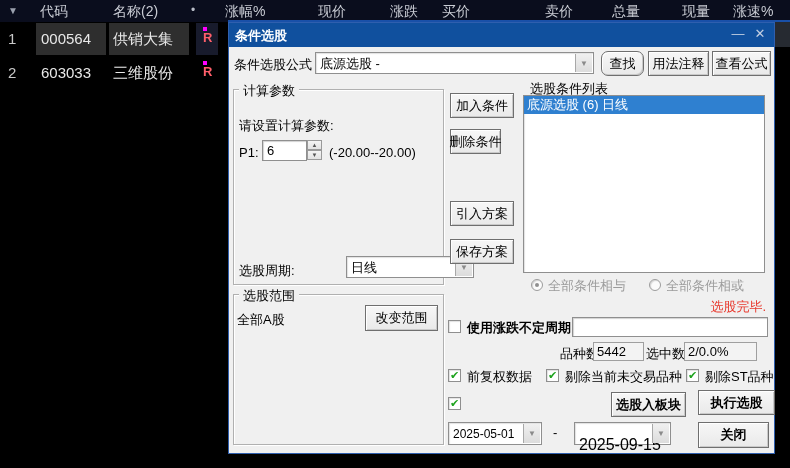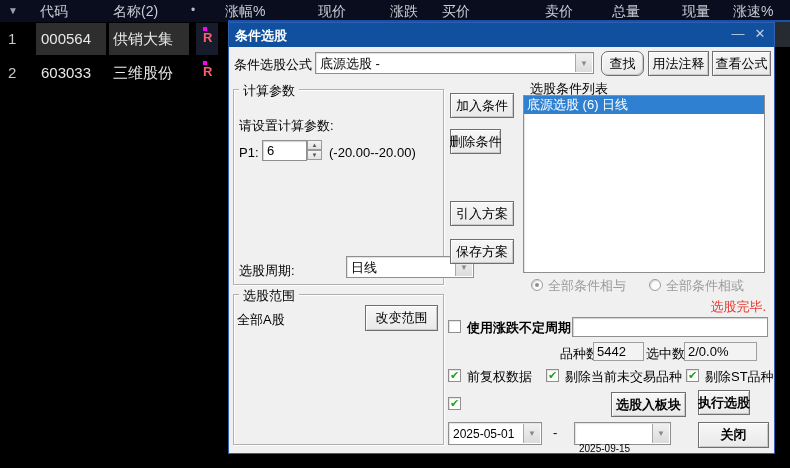--- a/index.html
+++ b/index.html
@@ -167,25 +167,25 @@
   <span class="abs lbl" style="left:336px;top:345px;">剔除当前未交易品种</span>
   <span class="abs cb" style="left:457px;top:346px;">
       <span class="ck">✔</span>
     </span>
   <span class="abs lbl" style="left:476px;top:345px;">剔除ST品种</span>
 
   <span class="abs cb" style="left:219px;top:374px;">
       <span class="ck">✔</span>
     </span>
   <button class="abs btn bold" style="left:382px;top:369px;width:75px;height:25px;">选股入板块</button>
-  <button class="abs btn bold" style="left:469px;top:367px;width:52px;height:25px;">执行选股</button>
+  <button class="abs btn bold" style="left:469px;top:367px;width:77px;height:25px;">执行选股</button>
 
   <div class="abs combo" style="left:219px;top:399px;width:94px;height:23px;">
     <span class="combo-text" style="font-size:12px;top:4px;">2025-05-01</span>
     <span class="combo-arrow">▼</span>
   </div>
   <span class="abs lbl" style="left:324px;top:402px;">-</span>
   <div class="abs combo" style="left:345px;top:399px;width:97px;height:23px;">
-    <span class="combo-text" style="font-size:10px;top:20px;">2025-09-15</span>
+    <span class="combo-text" style="font-size:16px;top:13px;">2025-09-15</span>
     <span class="combo-arrow">▼</span>
   </div>
   <button class="abs btn bold" style="left:469px;top:399px;width:71px;height:26px;">关闭</button>
 </div>
 
 </body></html>

